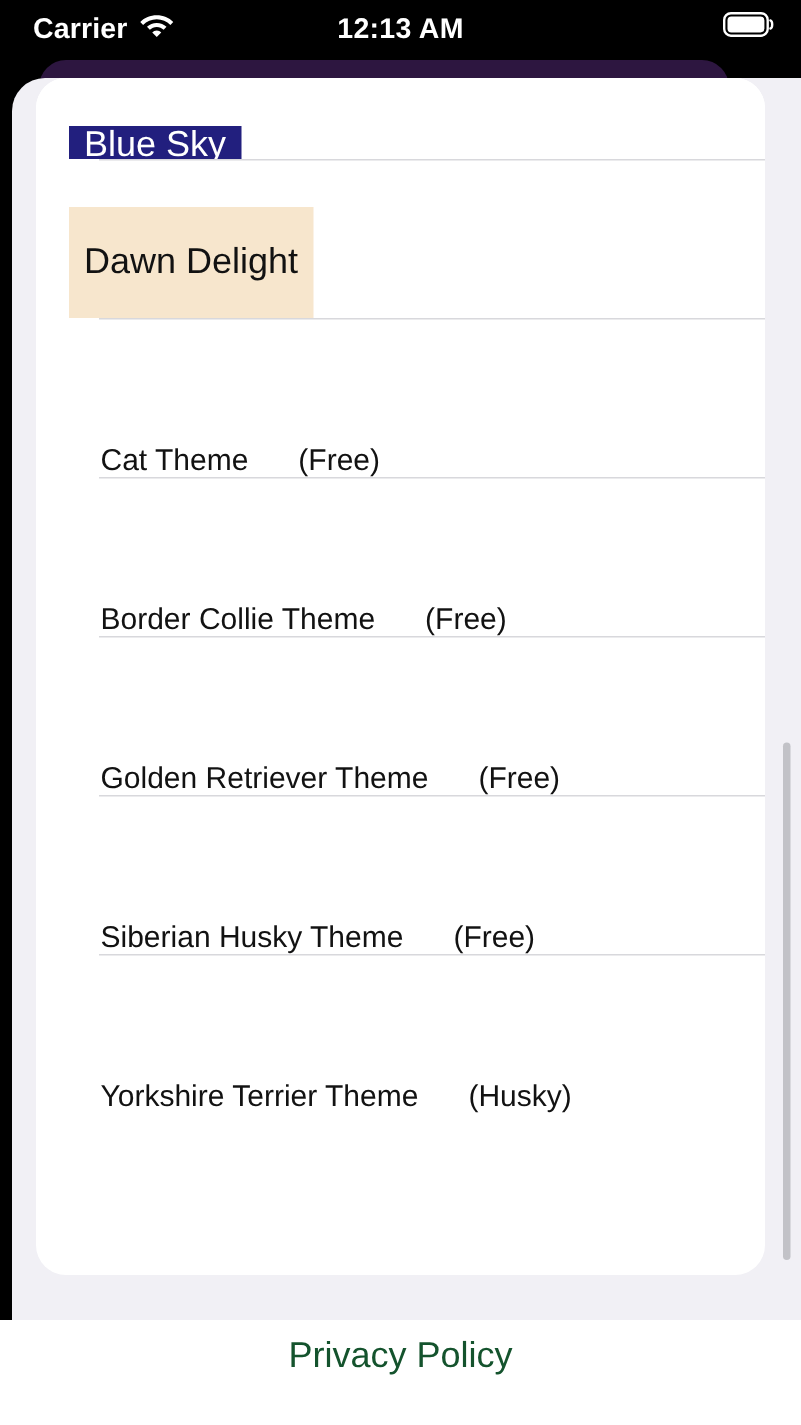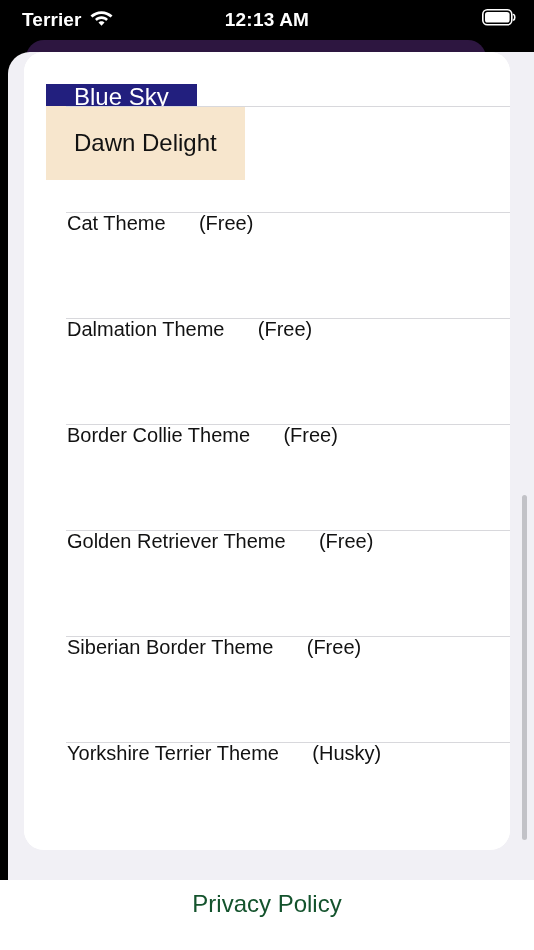--- a/index.html
+++ b/index.html
@@ -116,21 +116,21 @@
     position: absolute;
     left: 0; top: 0;
     width: 486px;
   }
   .row {
     position: relative;
     box-sizing: border-box;
     width: 486px;
     height: 106px;
     display: flex;
-    align-items: flex-start;
+    align-items: flex-end;
     background: #ffffff;
   }
   .row + .row::before {
     content: "";
     position: absolute;
     left: 42px;
     right: 0;
     top: 0;
     height: 1px;
     background: #d8d8dc;
@@ -141,21 +141,21 @@
     color: #121212;
     white-space: pre;
     line-height: 1.1;
   }
   
   .row.chip {
     height: 106px;
   }
   .row.chip .chip-box {
     margin-left: 22px;
-    padding: 24px 28px;
+    padding: 24px 10px;
     font-size: 24px;
     line-height: 1.1;
     white-space: pre;
     display: inline-block;
   }
   .row.chip-blue .chip-box {
     background: #221f7e;
     color: #ffffff;
   }
   .row.chip-dawn .chip-box {
@@ -218,21 +218,21 @@
     text-align: center;
   }
 </style>
 </head>
 <body>
 
 <div id="phone">
 
   <div id="status-bar">
     <div class="sb-left">
-      <span class="sb-carrier">Terrier</span>
+      <span class="sb-carrier">Carrier</span>
       <span>
         <svg width="23" height="17" viewBox="0 0 23 17" aria-hidden="true">
           <path d="M11.5 2.2C7.2 2.2 3.3 3.9 0.5 6.6L2.4 8.6C4.8 6.3 8 4.9 11.5 4.9C15 4.9 18.2 6.3 20.6 8.6L22.5 6.6C19.7 3.9 15.8 2.2 11.5 2.2Z" fill="#ffffff"></path>
           <path d="M11.5 7.3C9 7.3 6.7 8.3 5 9.9L6.9 11.9C8.1 10.7 9.7 10 11.5 10C13.3 10 14.9 10.7 16.1 11.9L18 9.9C16.3 8.3 14 7.3 11.5 7.3Z" fill="#ffffff"></path>
           <path d="M11.5 12.3C10.3 12.3 9.3 12.8 8.5 13.6L11.5 16.7L14.5 13.6C13.7 12.8 12.7 12.3 11.5 12.3Z" fill="#ffffff"></path>
         </svg>
       </span>
     </div>
 
     <div class="sb-center">
@@ -262,34 +262,31 @@
       </div>
 
       <div class="row chip chip-dawn">
         <span class="chip-box">Dawn Delight</span>
       </div>
 
       <div class="row">
         <span class="row-label">Cat Theme      (Free)</span>
       </div>
 
-      <div class="row">
-        <span class="row-label">Dalmation Theme      (Free)</span>
-      </div>
 
       <div class="row">
         <span class="row-label">Border Collie Theme      (Free)</span>
       </div>
 
       <div class="row">
         <span class="row-label">Golden Retriever Theme      (Free)</span>
       </div>
 
       <div class="row">
-        <span class="row-label">Siberian Border Theme      (Free)</span>
+        <span class="row-label">Siberian Husky Theme      (Free)</span>
       </div>
 
       <div class="row">
         <span class="row-label">Yorkshire Terrier Theme      (Husky)</span>
       </div>
 
     </div>
   </div>
 
   <div id="scrollbar-track">

